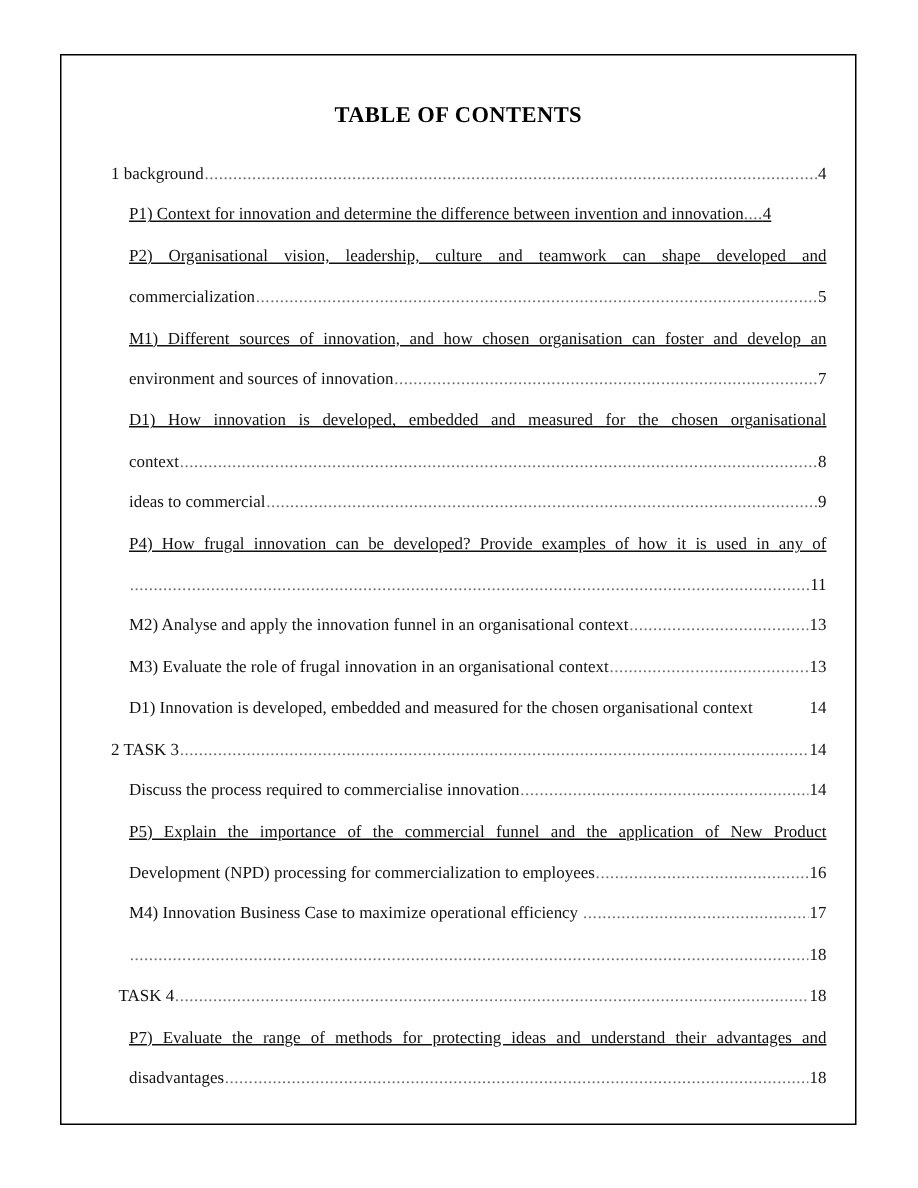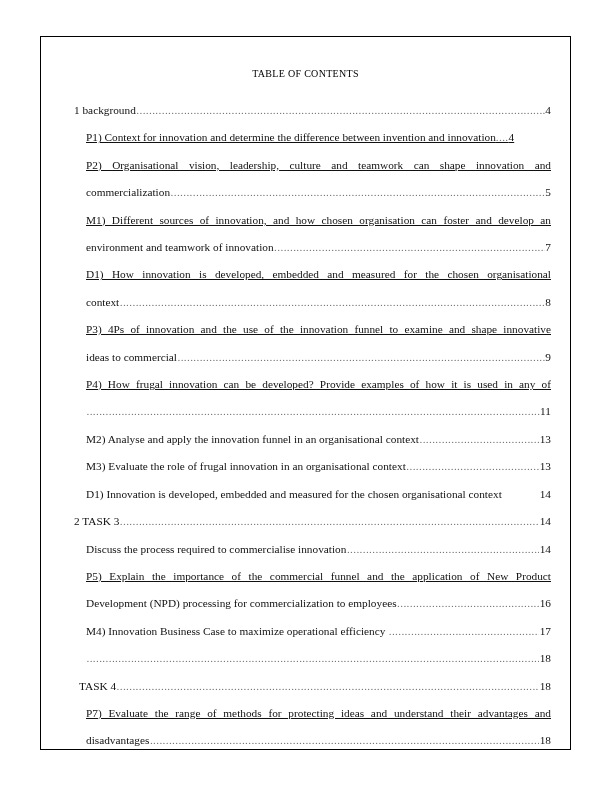--- a/index.html
+++ b/index.html
@@ -21,22 +21,22 @@
     top: 36px;
     width: 531px;
     height: 714px;
     border: 1.2px solid #000000;
     box-sizing: border-box;
     background: #ffffff;
   }
 
   .doc-title {
     text-align: center;
-    font-weight: normal;
-    font-size: 10px;
+    font-weight: bold;
+    font-size: 15px;
     letter-spacing: 0.3px;
     margin: 31px 0 0 0;
     padding: 0;
     line-height: 1.2;
   }
 
   .toc-list {
     margin: 0;
     padding: 0;
     list-style: none;
@@ -124,36 +124,36 @@
 
   <h1 class="doc-title">TABLE OF CONTENTS</h1>
 
   <ul class="toc-list" id="toc-list">
       <li class="toc-entry lvl1"><span class="leader-wrap">
           <span class="lw-text">1 background</span>
           <span class="lw-dots">................................................................................................................................................................................................................................................................................................................................................................................................................</span>
           <span class="lw-page">4</span>
         </span></li>
       <li class="toc-entry lvl2"><span class="entry-text">P1) Context for innovation and determine the difference between invention and innovation</span><span class="short-dots">....</span><span>4</span></li>
-      <li class="toc-entry lvl2 just"><span class="entry-text">P2)  Organisational  vision,  leadership,  culture  and  teamwork  can  shape  innovation  and</span><span class="leader-wrap">
+      <li class="toc-entry lvl2 just"><span class="entry-text">P2)  Organisational  vision,  leadership,  culture  and  teamwork  can  shape  developed  and</span><span class="leader-wrap">
           <span class="lw-text">commercialization</span>
           <span class="lw-dots">................................................................................................................................................................................................................................................................................................................................................................................................................</span>
           <span class="lw-page">5</span>
         </span></li>
       <li class="toc-entry lvl2 just"><span class="entry-text">M1) Different sources of innovation, and how chosen organisation can foster and develop an</span><span class="leader-wrap">
-          <span class="lw-text">environment and teamwork of innovation</span>
+          <span class="lw-text">environment and sources of innovation</span>
           <span class="lw-dots">................................................................................................................................................................................................................................................................................................................................................................................................................</span>
           <span class="lw-page">7</span>
         </span></li>
       <li class="toc-entry lvl2 just"><span class="entry-text">D1)  How  innovation  is  developed,  embedded  and  measured  for  the  chosen  organisational</span><span class="leader-wrap">
           <span class="lw-text">context</span>
           <span class="lw-dots">................................................................................................................................................................................................................................................................................................................................................................................................................</span>
           <span class="lw-page">8</span>
         </span></li>
-      <li class="toc-entry lvl2 just"><span class="entry-text">P3) 4Ps of innovation and the use of the innovation funnel to examine and shape innovative</span><span class="leader-wrap">
+      <li class="toc-entry lvl2 just"><span class="leader-wrap">
           <span class="lw-text">ideas to commercial</span>
           <span class="lw-dots">................................................................................................................................................................................................................................................................................................................................................................................................................</span>
           <span class="lw-page">9</span>
         </span></li>
       <li class="toc-entry lvl2 just"><span class="entry-text">P4) How frugal innovation can be developed? Provide examples of how it is used in any of</span><span class="leader-wrap">
           <span class="lw-dots">................................................................................................................................................................................................................................................................................................................................................................................................................</span>
           <span class="lw-page">11</span>
         </span></li>
       <li class="toc-entry lvl2"><span class="leader-wrap">
           <span class="lw-text">M2) Analyse and apply the innovation funnel in an organisational context</span>

